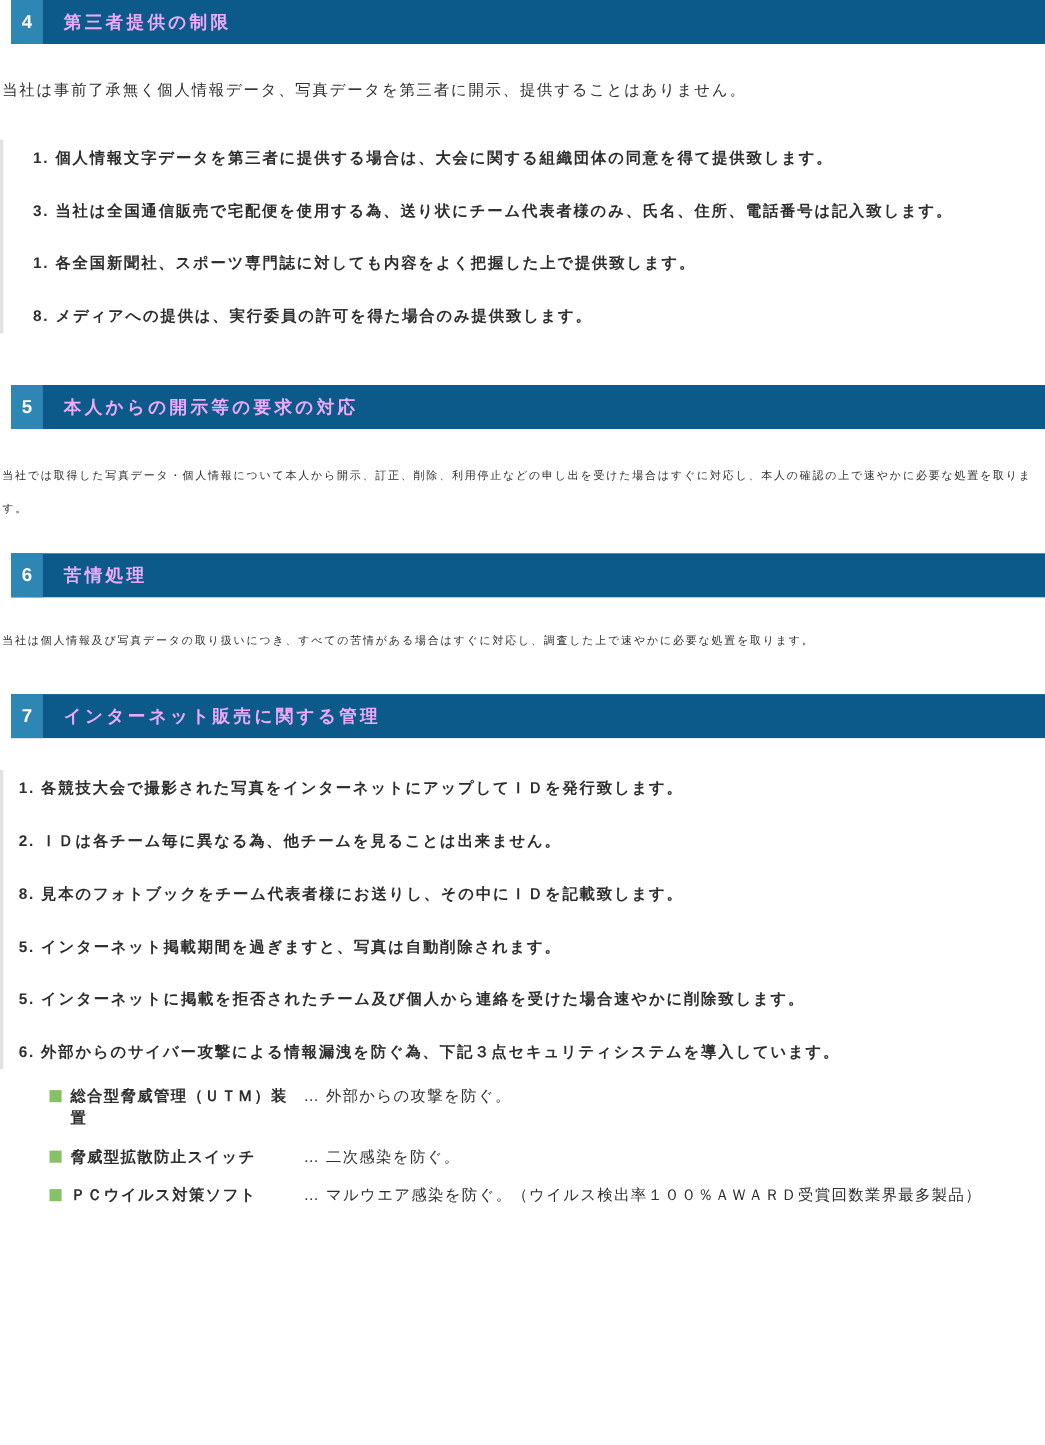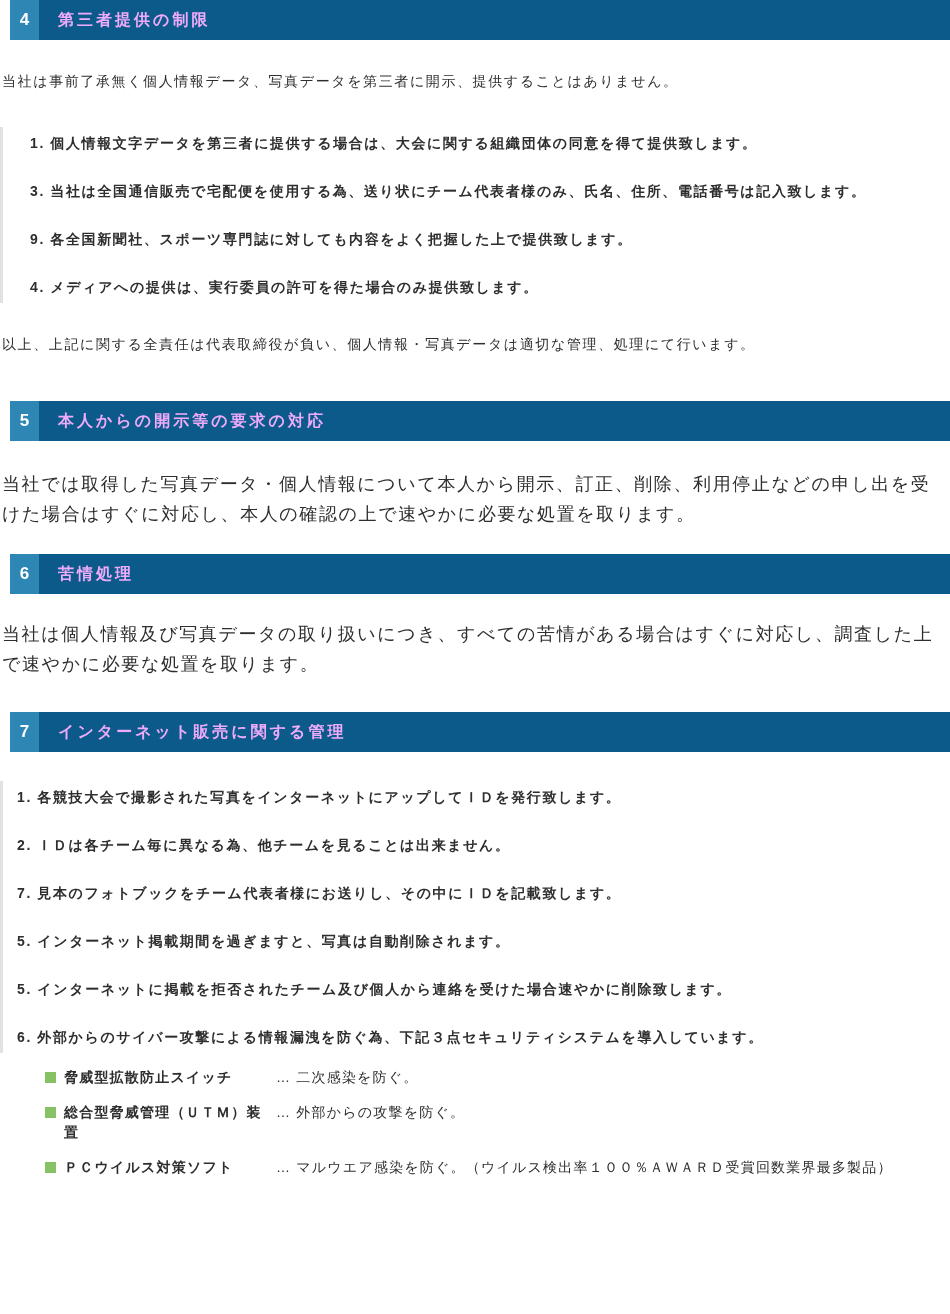--- a/index.html
+++ b/index.html
@@ -25,21 +25,21 @@
     display:flex;align-items:center;justify-content:center;
   }
   .sec-title{
     color:#f0abfc;font-size:16px;font-weight:bold;letter-spacing:3px;
     display:flex;align-items:center;padding-left:19px;
   }
   .para{
     margin:31px 0 0 2px;font-size:14px;line-height:20px;letter-spacing:1.6px;
   }
   .body-p{
-    margin:28px 0 0 2px;font-size:18px;line-height:30px;letter-spacing:1.6px;
+    margin:28px 0 0 2px;font-size:10px;line-height:30px;letter-spacing:1.6px;
     padding-right:4px;
   }
   .num-list{
     list-style:none;margin:36px 0 0 0;
     border-left:3px solid var(--rule);
     padding:6px 0 6px 27px;
   }
   .num-list li{
     font-size:14px;font-weight:bold;line-height:20px;letter-spacing:1.6px;
     margin-bottom:28px;
@@ -72,25 +72,24 @@
   <div class="sec-bar" id="s4bar">
     <div class="sec-num">4</div>
     <div class="sec-title">第三者提供の制限</div>
   </div>
 
   <p class="para">当社は事前了承無く個人情報データ、写真データを第三者に開示、提供することはありません。</p>
 
   <ul class="num-list">
     <li>1. 個人情報文字データを第三者に提供する場合は、大会に関する組織団体の同意を得て提供致します。</li>
     <li>3. 当社は全国通信販売で宅配便を使用する為、送り状にチーム代表者様のみ、氏名、住所、電話番号は記入致します。</li>
-    <li>9. 各全国新聞社、スポーツ専門誌に対しても内容をよく把握した上で提供致します。</li>
-    <li>4. メディアへの提供は、実行委員の許可を得た場合のみ提供致します。</li>
+    <li>1. 各全国新聞社、スポーツ専門誌に対しても内容をよく把握した上で提供致します。</li>
+    <li>8. メディアへの提供は、実行委員の許可を得た場合のみ提供致します。</li>
   </ul>
 
-  <p class="para">以上、上記に関する全責任は代表取締役が負い、個人情報・写真データは適切な管理、処理にて行います。</p>
 
   <div class="sec-bar" id="s5bar">
     <div class="sec-num">5</div>
     <div class="sec-title">本人からの開示等の要求の対応</div>
   </div>
 
   <p class="body-p">当社では取得した写真データ・個人情報について本人から開示、訂正、削除、利用停止などの申し出を受けた場合はすぐに対応し、本人の確認の上で速やかに必要な処置を取ります。</p>
 
   <div class="sec-bar" id="s6bar">
     <div class="sec-num">6</div>
@@ -100,36 +99,36 @@
   <p class="body-p" id="s6body">当社は個人情報及び写真データの取り扱いにつき、すべての苦情がある場合はすぐに対応し、調査した上で速やかに必要な処置を取ります。</p>
 
   <div class="sec-bar" id="s7bar">
     <div class="sec-num">7</div>
     <div class="sec-title">インターネット販売に関する管理</div>
   </div>
 
   <ul class="num-list" id="list7">
     <li>1. 各競技大会で撮影された写真をインターネットにアップしてＩＤを発行致します。</li>
     <li>2. ＩＤは各チーム毎に異なる為、他チームを見ることは出来ません。</li>
-    <li>7. 見本のフォトブックをチーム代表者様にお送りし、その中にＩＤを記載致します。</li>
+    <li>8. 見本のフォトブックをチーム代表者様にお送りし、その中にＩＤを記載致します。</li>
     <li>5. インターネット掲載期間を過ぎますと、写真は自動削除されます。</li>
     <li>5. インターネットに掲載を拒否されたチーム及び個人から連絡を受けた場合速やかに削除致します。</li>
     <li>6. 外部からのサイバー攻撃による情報漏洩を防ぐ為、下記３点セキュリティシステムを導入しています。</li>
   </ul>
 
   <div class="security">
     <div class="sec-row">
       <span class="sq"></span>
-      <span class="sec-label">脅威型拡散防止スイッチ</span>
-      <span class="sec-desc">… 二次感染を防ぐ。</span>
+      <span class="sec-label">総合型脅威管理（ＵＴＭ）装置</span>
+      <span class="sec-desc">… 外部からの攻撃を防ぐ。</span>
     </div>
     <div class="sec-row">
       <span class="sq"></span>
-      <span class="sec-label">総合型脅威管理（ＵＴＭ）装置</span>
-      <span class="sec-desc">… 外部からの攻撃を防ぐ。</span>
+      <span class="sec-label">脅威型拡散防止スイッチ</span>
+      <span class="sec-desc">… 二次感染を防ぐ。</span>
     </div>
     <div class="sec-row">
       <span class="sq"></span>
       <span class="sec-label">ＰＣウイルス対策ソフト</span>
       <span class="sec-desc">… マルウエア感染を防ぐ。（ウイルス検出率１００％ＡＷＡＲＤ受賞回数業界最多製品）</span>
     </div>
   </div>
 
 </div>
 

